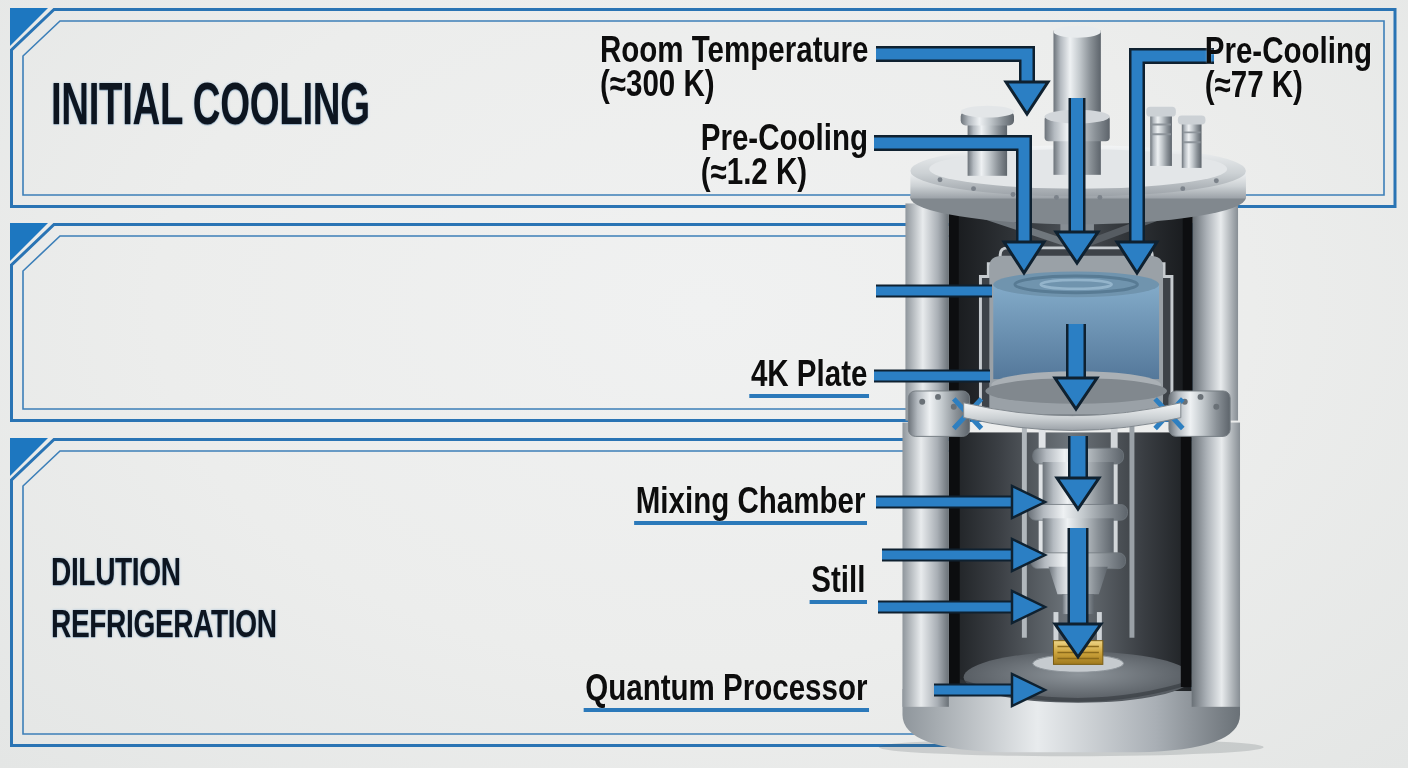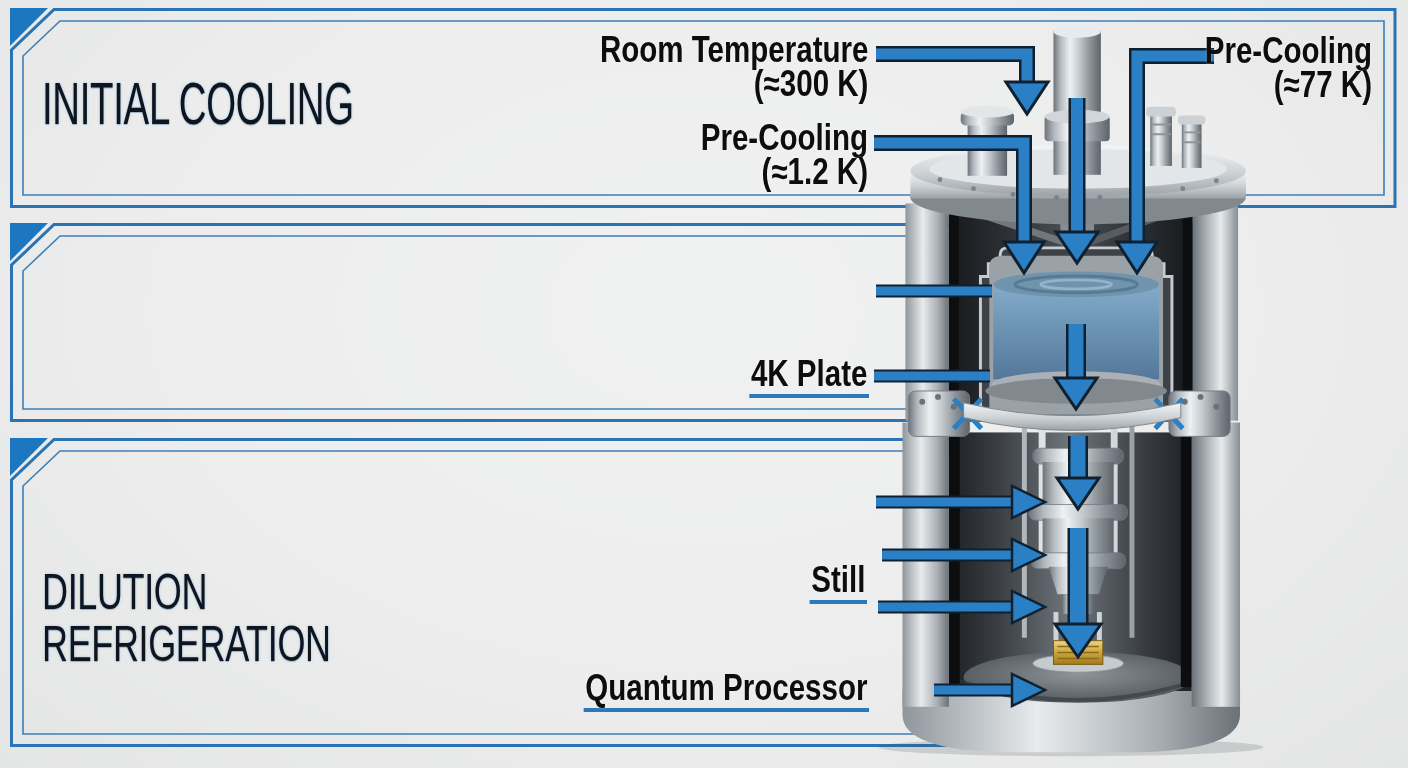--- a/index.html
+++ b/index.html
@@ -17,28 +17,29 @@
   .frame-outer{fill:none;stroke:#2a74b4;stroke-width:3;}
   .frame-inner{fill:none;stroke:#3c7fb8;stroke-width:1.6;}
   .frame-tri{fill:#1d77c0;}
   
   .lnD{fill:none;stroke:#0f2130;stroke-linecap:butt;}
   .lnB{fill:none;stroke:#2b7fc4;stroke-linecap:butt;}
   .hd{fill:#2b7fc4;stroke:#0f2130;stroke-width:3;stroke-linejoin:miter;}
   .hdR{fill:#2b7fc4;stroke:#0f2130;stroke-width:2.5;stroke-linejoin:miter;}
   
   .section-title{
-    position:absolute;font-weight:400;color:#0d1520;letter-spacing:-0.5px;
+    position:absolute;font-weight:700;color:#0d1520;letter-spacing:-0.5px;
     text-shadow:0 0 3px rgba(43,121,186,0.38), 0 1px 0 rgba(20,60,100,0.25);
+    margin-left:9px;
   }
   .t-cond{display:inline-block;transform-origin:0 0;white-space:nowrap;}
   .t-line{display:block;}
   
   .callout{
-    position:absolute;text-align:right;font-weight:700;font-size:36px;line-height:34px;
+    position:absolute;font-weight:700;font-size:36px;line-height:34px;
     color:#0d0d0d;text-shadow:0 0 2px rgba(255,255,255,0.6);
   }
   .cond{display:inline-block;transform:scaleX(0.82);transform-origin:100% 50%;white-space:nowrap;}
   .u{display:inline-block;border-bottom:4px solid #2b79ba;padding:0 2px 3px 2px;}
   .val-light{font-weight:400;}
 </style>
 </head>
 <body>
 
 <div id="canvas">
@@ -286,21 +287,21 @@
       <path class="lnB" d="M934,690 L1014,690" stroke-width="9"></path>
       <polygon class="hdR" points="1012,674 1012,706 1045,690"></polygon>
     </g>
   </svg>
 
   <div class="section-title" style="left:42px;top:74px;font-size:60px;line-height:60px;z-index:4">
     <span class="t-cond" style="transform:scaleX(0.64)">
       <span class="t-line">INITIAL COOLING</span>
     </span>
   </div>
-  <div class="section-title" style="left:42px;top:566px;font-size:50px;line-height:52px;z-index:4">
+  <div class="section-title" style="left:42px;top:546px;font-size:39px;line-height:52px;z-index:4">
     <span class="t-cond" style="transform:scaleX(0.72)">
       <span class="t-line">DILUTION</span>
       <span class="t-line">REFRIGERATION</span>
     </span>
   </div>
 
   <div class="callout" style="right:540px;top:33px;z-index:4">
     <span class="cond"><span>Room Temperature</span><br>
     <span>(≈300 K)</span></span>
   </div>
@@ -313,20 +314,23 @@
   <div class="callout" style="right:540px;top:121px;z-index:4">
     <span class="cond"><span>Pre-Cooling</span><br>
     <span>(≈1.2 K)</span></span>
   </div>
 
 
   <div class="callout" style="right:539px;top:357px;z-index:4">
     <span class="cond"><span class="u">4K Plate</span></span>
   </div>
 
+  <div class="callout" style="right:541px;top:484px;z-index:4">
+    <span class="cond"><span class="u">Mixing Chamber</span></span>
+  </div>
 
   <div class="callout" style="right:541px;top:563px;z-index:4">
     <span class="cond"><span class="u">Still</span></span>
   </div>
 
 
   <div class="callout" style="right:539px;top:671px;z-index:4">
     <span class="cond"><span class="u">Quantum Processor</span></span>
   </div>
 

